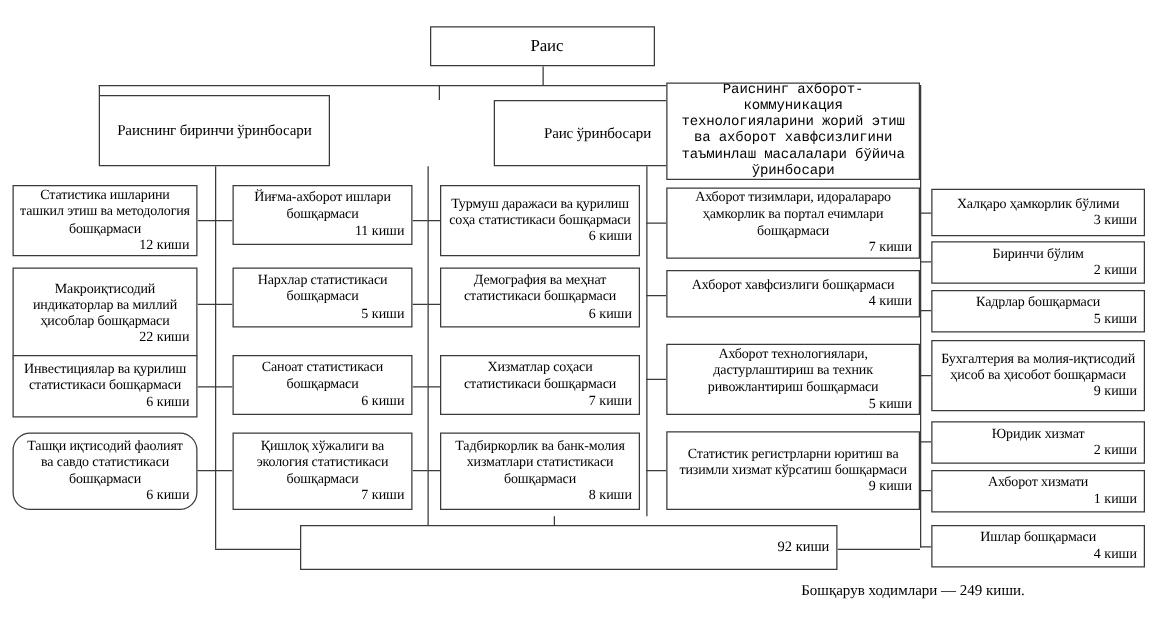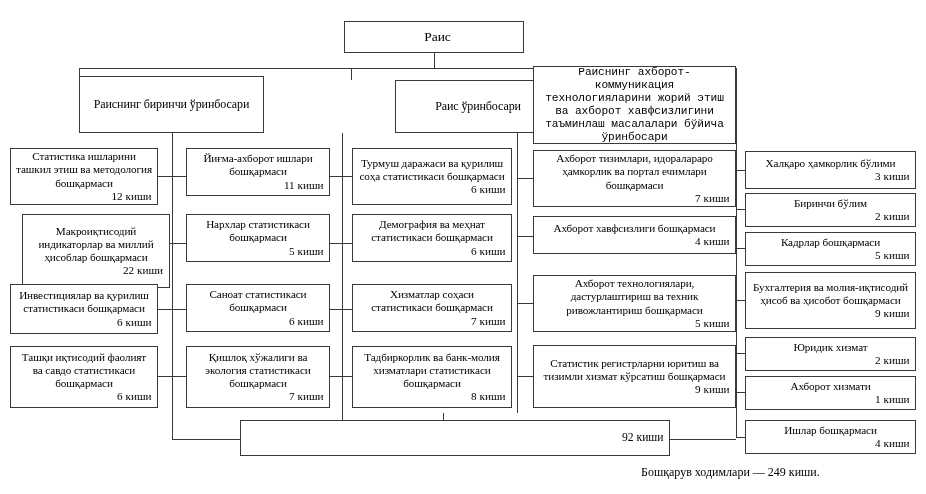--- a/index.html
+++ b/index.html
@@ -158,29 +158,29 @@
   </div>
 
   <div class="node it-deputy" style="left:533px; top:66px; width:203px; height:78px;">
     <span class="title">Раиснинг ахборот-коммуникация технологияларини жорий этиш ва ахборот хавфсизлигини таъминлаш масалалари бўйича ўринбосари</span>
   </div>
 
   <div class="node" style="left:10px; top:148px; width:148px; height:57px;">
     <span class="title">Статистика ишларини ташкил этиш ва методология бошқармаси</span>
     <span class="count">12 киши</span>
   </div>
-  <div class="node" style="left:22px; top:214px; width:148px; height:74px;align-items:flex-end;">
+  <div class="node" style="left:10px; top:214px; width:148px; height:74px;">
     <span class="title">Макроиқтисодий индикаторлар ва миллий ҳисоблар бошқармаси</span>
     <span class="count">22 киши</span>
   </div>
   <div class="node" style="left:10px; top:284px; width:148px; height:50px;">
     <span class="title">Инвестициялар ва қурилиш статистикаси бошқармаси</span>
     <span class="count">6 киши</span>
   </div>
-  <div class="node" style="left:10px; top:346px; width:148px; height:62px;">
+  <div class="node" style="left:10px; top:346px; width:148px; height:62px;border-radius:14px;">
     <span class="title">Ташқи иқтисодий фаолият ва савдо статистикаси бошқармаси</span>
     <span class="count">6 киши</span>
   </div>
 
   <div class="node" style="left:186px; top:148px; width:144px; height:48px;">
     <span class="title">Йиғма-ахборот ишлари бошқармаси</span>
     <span class="count">11 киши</span>
   </div>
   <div class="node" style="left:186px; top:214px; width:144px; height:48px;">
     <span class="title">Нархлар статистикаси бошқармаси</span>

